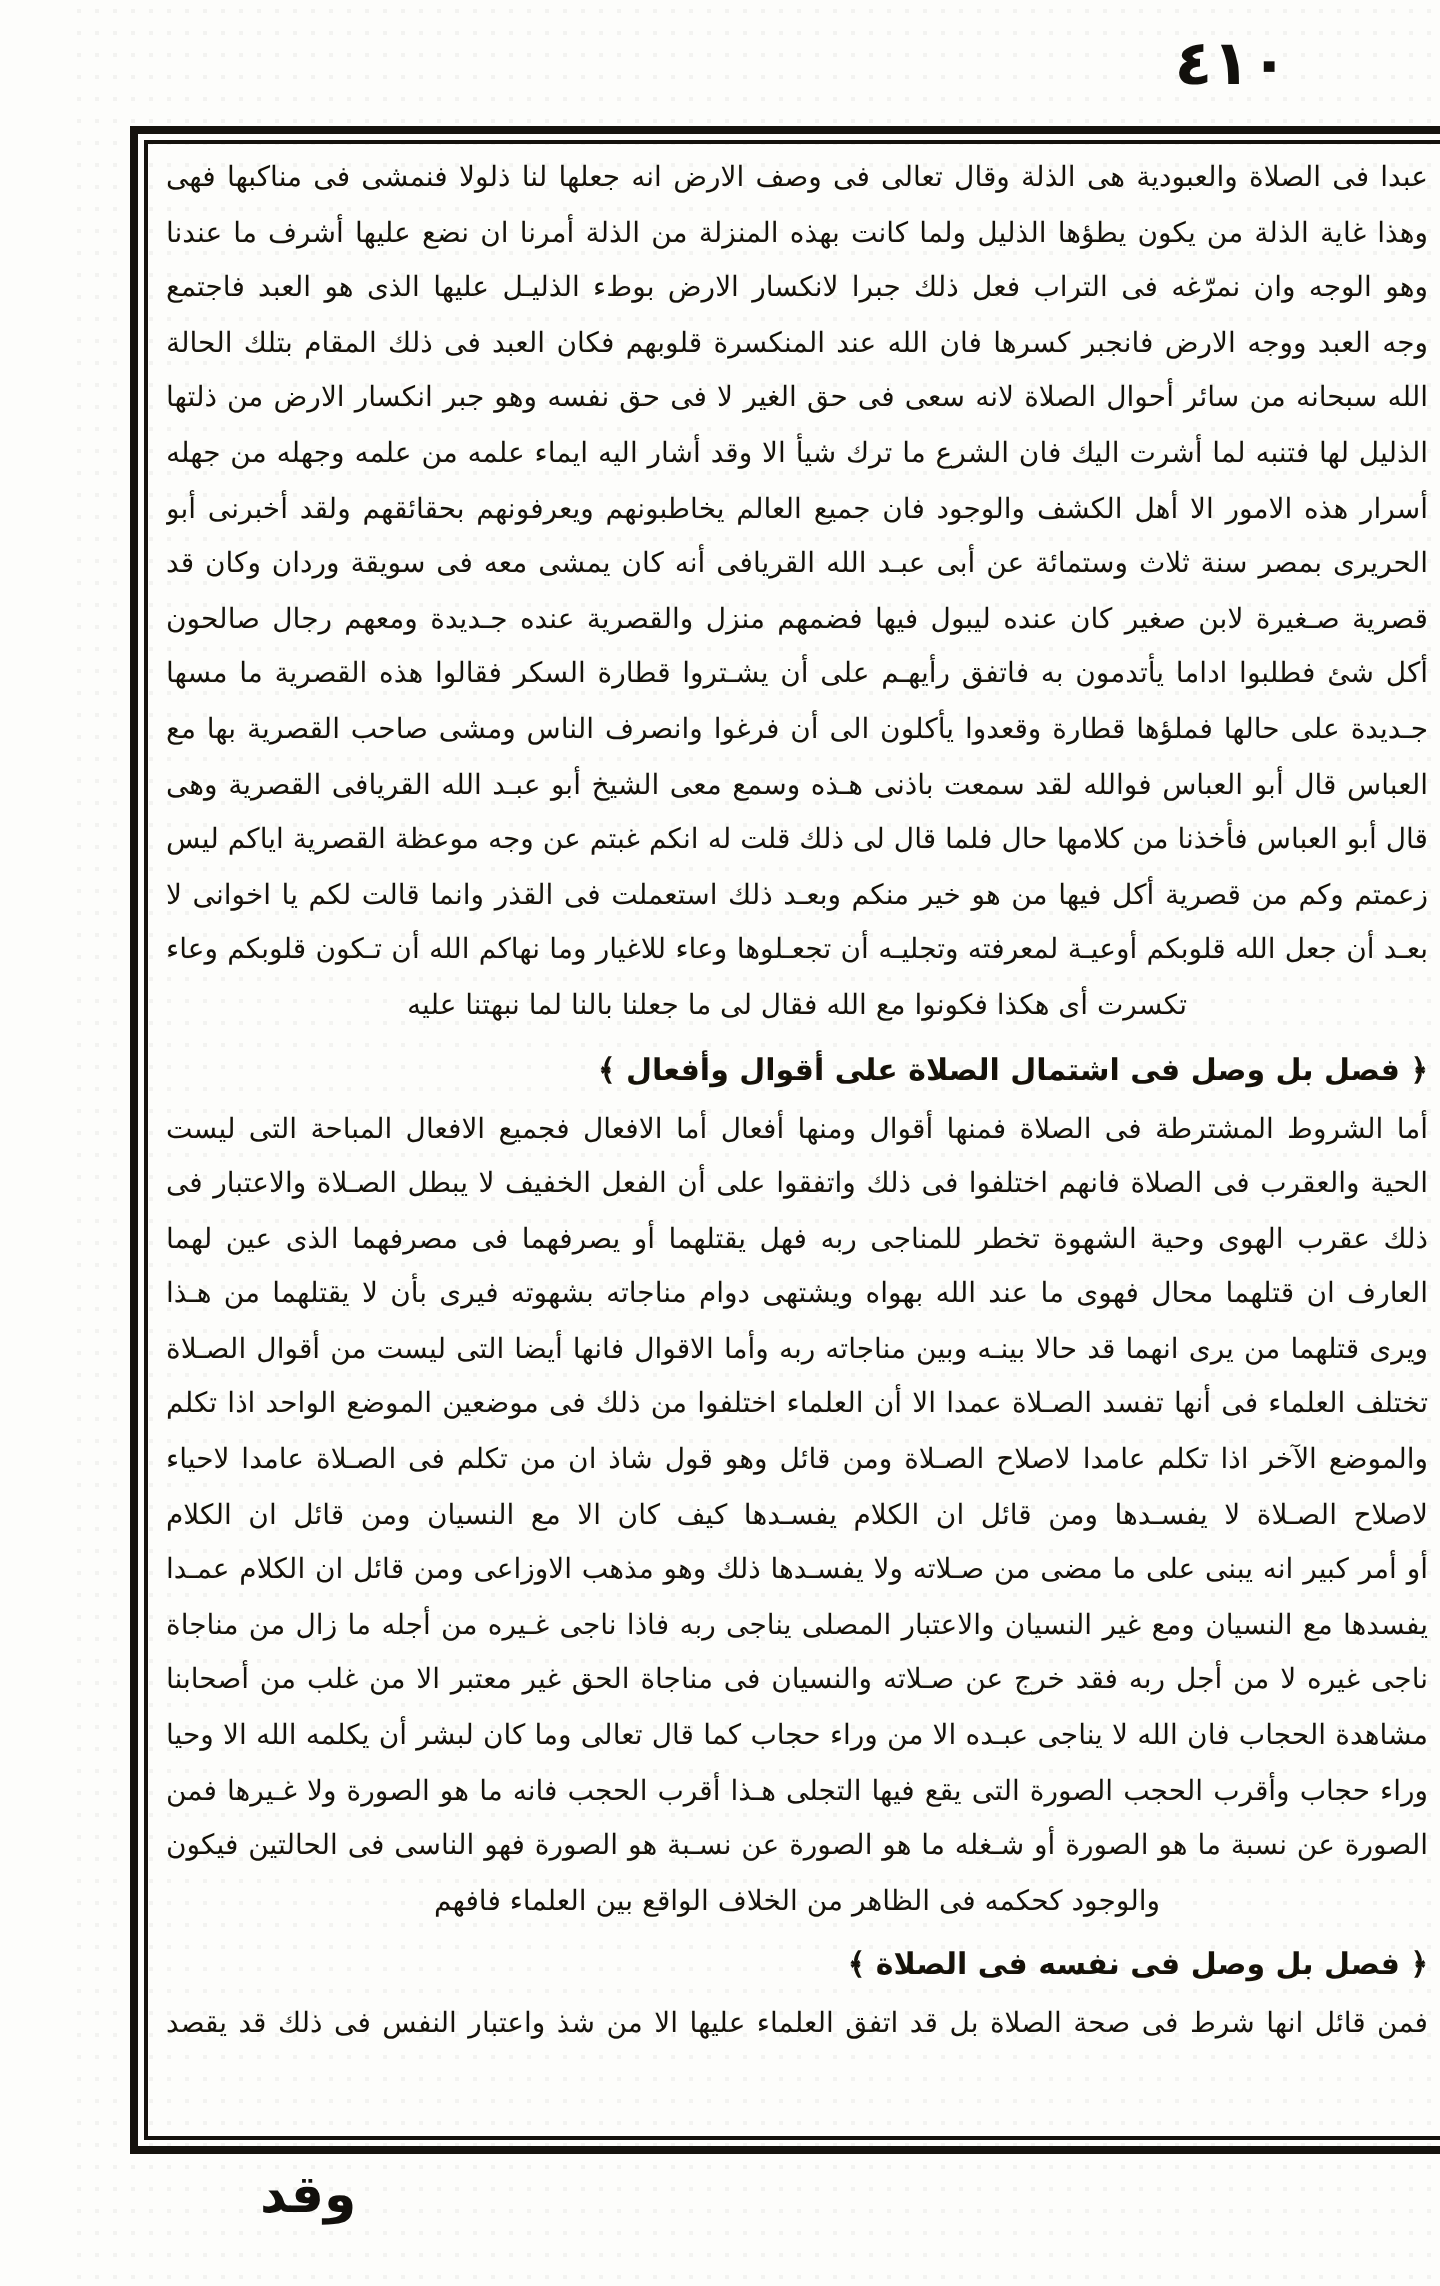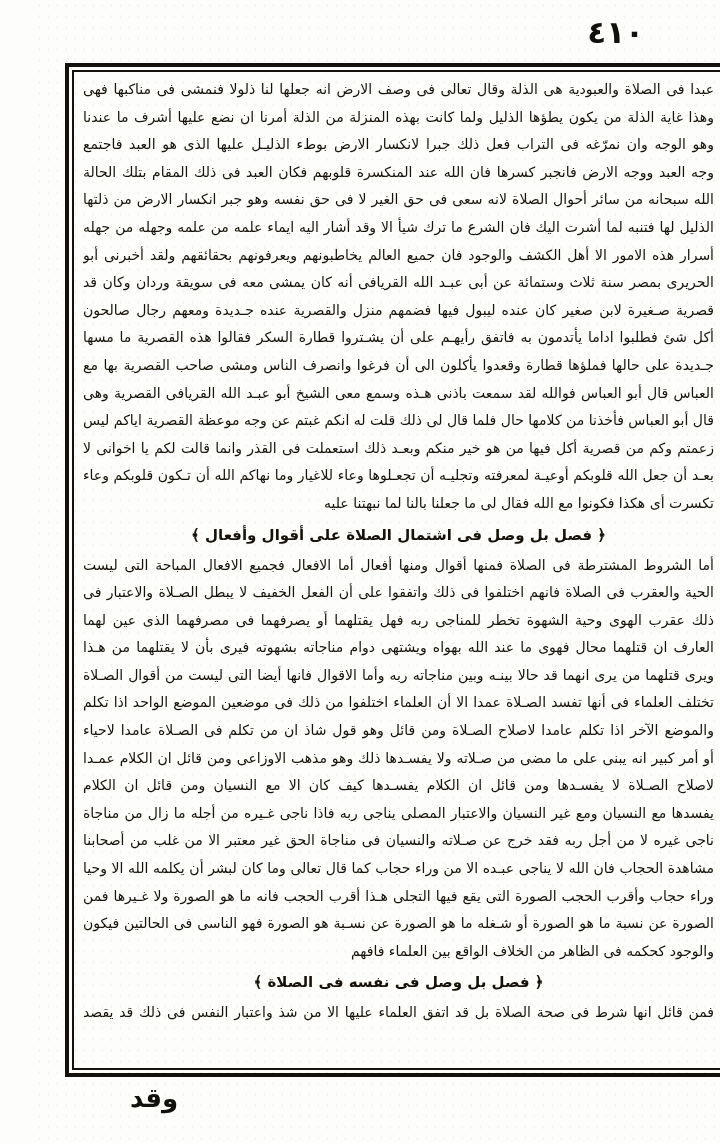--- a/index.html
+++ b/index.html
@@ -50,26 +50,26 @@
     overflow:hidden;
     white-space:nowrap;
   }
   .line.j{
     white-space:normal;
     text-align:justify;
     text-align-last:justify;
     text-justify:inter-word;
   }
   .line.c{
-    text-align:right;
+    text-align:center;
   }
   .heading{
     height:34px;
     line-height:34px;
-    text-align:center;
+    text-align:right;
     font-weight:bold;
     font-size:15px;
     overflow:hidden;
   }
   .catchword{
     position:absolute;
     left:95px;top:1083px;
     font-size:26px;font-weight:bold;
     direction:rtl;
     color:#12100c;
@@ -105,22 +105,22 @@
 
         <div class="heading">﴿ فصل بل وصل فى اشتمال الصلاة على أقوال وأفعال ﴾</div>
 
         <div class="line j">أما الشروط المشترطة فى الصلاة فمنها أقوال ومنها أفعال أما الافعال فجميع الافعال المباحة التى ليست أفعال الصلاة الا قتل</div>
         <div class="line j">الحية والعقرب فى الصلاة فانهم اختلفوا فى ذلك واتفقوا على أن الفعل الخفيف لا يبطل الصـلاة والاعتبار فى النفس فى</div>
         <div class="line j">ذلك عقرب الهوى وحية الشهوة تخطر للمناجى ربه فهل يقتلهما أو يصرفهما فى مصرفهما الذى عين لهما الشارع لما علم</div>
         <div class="line j">العارف ان قتلهما محال فهوى ما عند الله بهواه ويشتهى دوام مناجاته بشهوته فيرى بأن لا يقتلهما من هـذا مذهبه</div>
         <div class="line j">ويرى قتلهما من يرى انهما قد حالا بينـه وبين مناجاته ربه وأما الاقوال فانها أيضا التى ليست من أقوال الصـلاة فلم</div>
         <div class="line j">تختلف العلماء فى أنها تفسد الصـلاة عمدا الا أن العلماء اختلفوا من ذلك فى موضعين الموضع الواحد اذا تكلم ساهيا</div>
         <div class="line j">والموضع الآخر اذا تكلم عامدا لاصلاح الصـلاة ومن قائل وهو قول شاذ ان من تكلم فى الصـلاة عامدا لاحياء نفس</div>
+        <div class="line j">لاصلاح الصـلاة لا يفسـدها ومن قائل ان الكلام يفسـدها كيف كان الا مع النسيان ومن قائل ان الكلام</div>
         <div class="line j">أو أمر كبير انه يبنى على ما مضى من صـلاته ولا يفسـدها ذلك وهو مذهب الاوزاعى ومن قائل ان الكلام عمـدا</div>
-        <div class="line j">لاصلاح الصـلاة لا يفسـدها ومن قائل ان الكلام يفسـدها كيف كان الا مع النسيان ومن قائل ان الكلام</div>
         <div class="line j">يفسدها مع النسيان ومع غير النسيان والاعتبار المصلى يناجى ربه فاذا ناجى غـيره من أجله ما زال من مناجاة ربه واذا</div>
         <div class="line j">ناجى غيره لا من أجل ربه فقد خرج عن صـلاته والنسيان فى مناجاة الحق غير معتبر الا من غلب من أصحابنا على المناجى</div>
         <div class="line j">مشاهدة الحجاب فان الله لا يناجى عبـده الا من وراء حجاب كما قال تعالى وما كان لبشر أن يكلمه الله الا وحيا أو من</div>
         <div class="line j">وراء حجاب وأقرب الحجب الصورة التى يقع فيها التجلى هـذا أقرب الحجب فانه ما هو الصورة ولا غـيرها فمن شغلته</div>
         <div class="line j">الصورة عن نسبة ما هو الصورة أو شـغله ما هو الصورة عن نسـبة هو الصورة فهو الناسى فى الحالتين فيكون حكمه فى</div>
         <div class="line c">والوجود كحكمه فى الظاهر من الخلاف الواقع بين العلماء فافهم</div>
 
         <div class="heading">﴿ فصل بل وصل فى نفسه فى الصلاة ﴾</div>
 
         <div class="line j">فمن قائل انها شرط فى صحة الصلاة بل قد اتفق العلماء عليها الا من شذ واعتبار النفس فى ذلك قد يقصد العبد مناجاة ربه</div>

